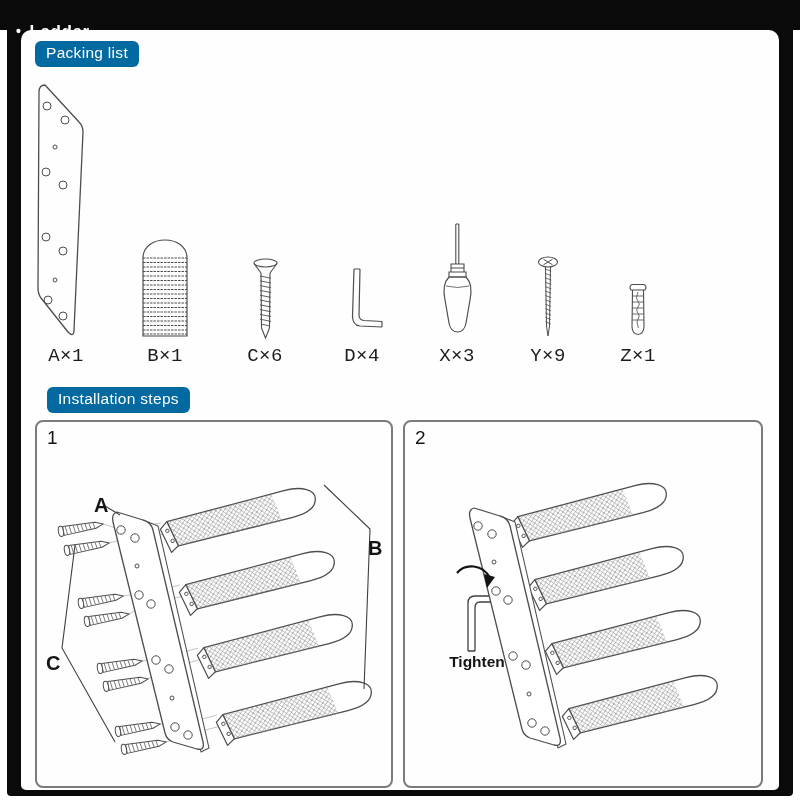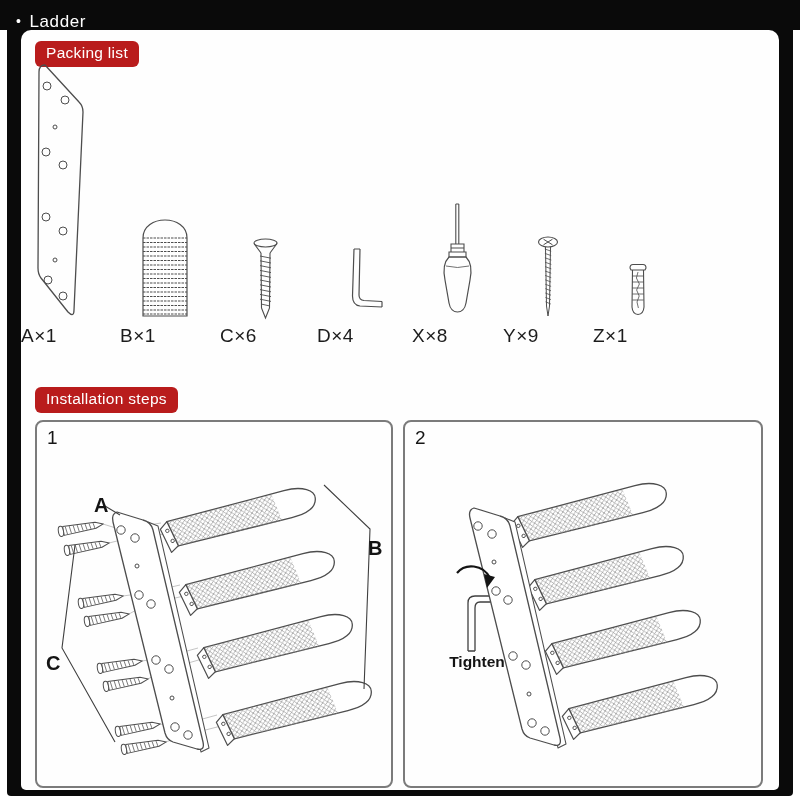--- a/index.html
+++ b/index.html
@@ -1,30 +1,30 @@
 <!DOCTYPE html>
 <html><head>
 <meta charset="utf-8">
 <style>
   html,body{margin:0;padding:0;}
   body{width:800px;height:800px;background:#ffffff;position:relative;
        font-family:"Liberation Sans",sans-serif;overflow:hidden;}
   .header-bar{position:absolute;left:0;top:0;width:800px;height:30px;background:#0a0a0a;z-index:3;}
-  .header-title{position:absolute;left:16px;top:0;height:30px;line-height:42px;color:#fff;
-       font-weight:normal;font-size:17px;letter-spacing:.6px;z-index:4;}
+  .header-title{position:absolute;left:16px;top:16px;height:30px;line-height:30px;color:#fff;
+       font-weight:bold;font-size:17px;letter-spacing:.6px;z-index:4;}
   .header-title .bullet{font-size:14px;margin-right:8px;vertical-align:1px;}
   .frame{position:absolute;left:7px;top:0;width:786px;height:796px;background:#0a0a0a;
        border-radius:0 0 4px 4px;z-index:1;}
   .card{position:absolute;left:21px;top:30px;width:758px;height:760px;background:#fefefe;
        border-radius:10px 10px 5px 5px;z-index:2;}
-  .badge{position:absolute;background:#b91c1c;color:#fff;font-size:15.5px;letter-spacing:.3px;
+  .badge{position:absolute;background:#0369a1;color:#fff;font-size:15.5px;letter-spacing:.3px;
        padding:3px 11px 5px;border-radius:6px;white-space:nowrap;}
   .badge-packing{left:14px;top:11px;}
-  .badge-install{left:14px;top:357px;}
-  .part{position:absolute;top:28px;width:90px;text-align:left;}
+  .badge-install{left:26px;top:357px;}
+  .part{position:absolute;top:48px;width:90px;text-align:center;font-family:Liberation Mono, monospace;}
   .part .glyph{height:262px;display:flex;align-items:flex-end;justify-content:center;}
   .part .plabel{margin-top:5px;font-size:19px;color:#1c1c1c;letter-spacing:.5px;}
   .panel{position:absolute;top:390px;height:364px;border:2px solid #7b7b7b;border-radius:8px;
        background:#fefefe;}
   .panel-1{left:14px;width:354px;}
   .panel-2{left:382px;width:356px;}
   .panel .stepnum{position:absolute;left:10px;top:5px;font-size:19px;color:#161616;}
   .panel svg.diag{position:absolute;left:0;top:0;}
   svg text{font-family:"Liberation Sans",sans-serif;font-weight:bold;fill:#141414;}
   .lineart{stroke:#4d4d4d;fill:none;}
@@ -134,21 +134,21 @@
 
     <div class="part" style="left:391px">
       <div class="glyph">
         <svg width="34" height="118" viewBox="0 0 34 118">
           <path class="lineart" stroke-width="1.1" d="M15.8,2 L15.8,42 M18.8,2 L18.8,42 M15.8,2 L18.8,2"></path>
           <path class="lineart" stroke-width="1.1" d="M11,42 H24 V50 H11 Z M11,46 H24 M9,50 H26 V55 H9 Z"></path>
           <path class="lineart" stroke-width="1.2" stroke-linejoin="round" d="M9,55 L26,55 C31,60 32,68 30,78 L26,101 C24,113 11,113 9,101 L5,78 C3,68 4,60 9,55 Z"></path>
           <path class="lineart" stroke-width="0.8" d="M6,64 Q17.5,67 29,64"></path>
         </svg>
       </div>
-      <div class="plabel">X×8</div>
+      <div class="plabel">X×3</div>
     </div>
 
     <div class="part" style="left:482px">
       <div class="glyph">
         <svg width="24" height="84" viewBox="0 0 24 84">
           <ellipse class="lineart" cx="12" cy="6" rx="9.5" ry="5" stroke-width="1.1"></ellipse>
           <path class="lineart" stroke-width="1" d="M7.5,3.2 L16.5,8.8 M16.5,3.2 L7.5,8.8"></path>
           <path class="lineart" stroke-width="1" d="M9.5,11 L10.5,70 M14.5,11 L13.5,70 M10.5,70 L12,80 L13.5,70"></path>
           <path class="lineart" stroke-width="0.8" d="M8.8,13 L15.2,15.2 M8.9,17.4 L15.2,19.6 M8.9,21.8 L15.3,24 M9,26.2 L15.3,28.4 M9,30.6 L15.3,32.8 M9.1,35 L15.2,37.2 M9.1,39.4 L15.2,41.6 M9.2,43.8 L15.1,46 M9.2,48.2 L15.1,50.4 M9.3,52.6 L15,54.8 M9.3,57 L15,59.2 M9.4,61.4 L14.9,63.6 M9.5,65.8 L14.8,68"></path>
         </svg>

